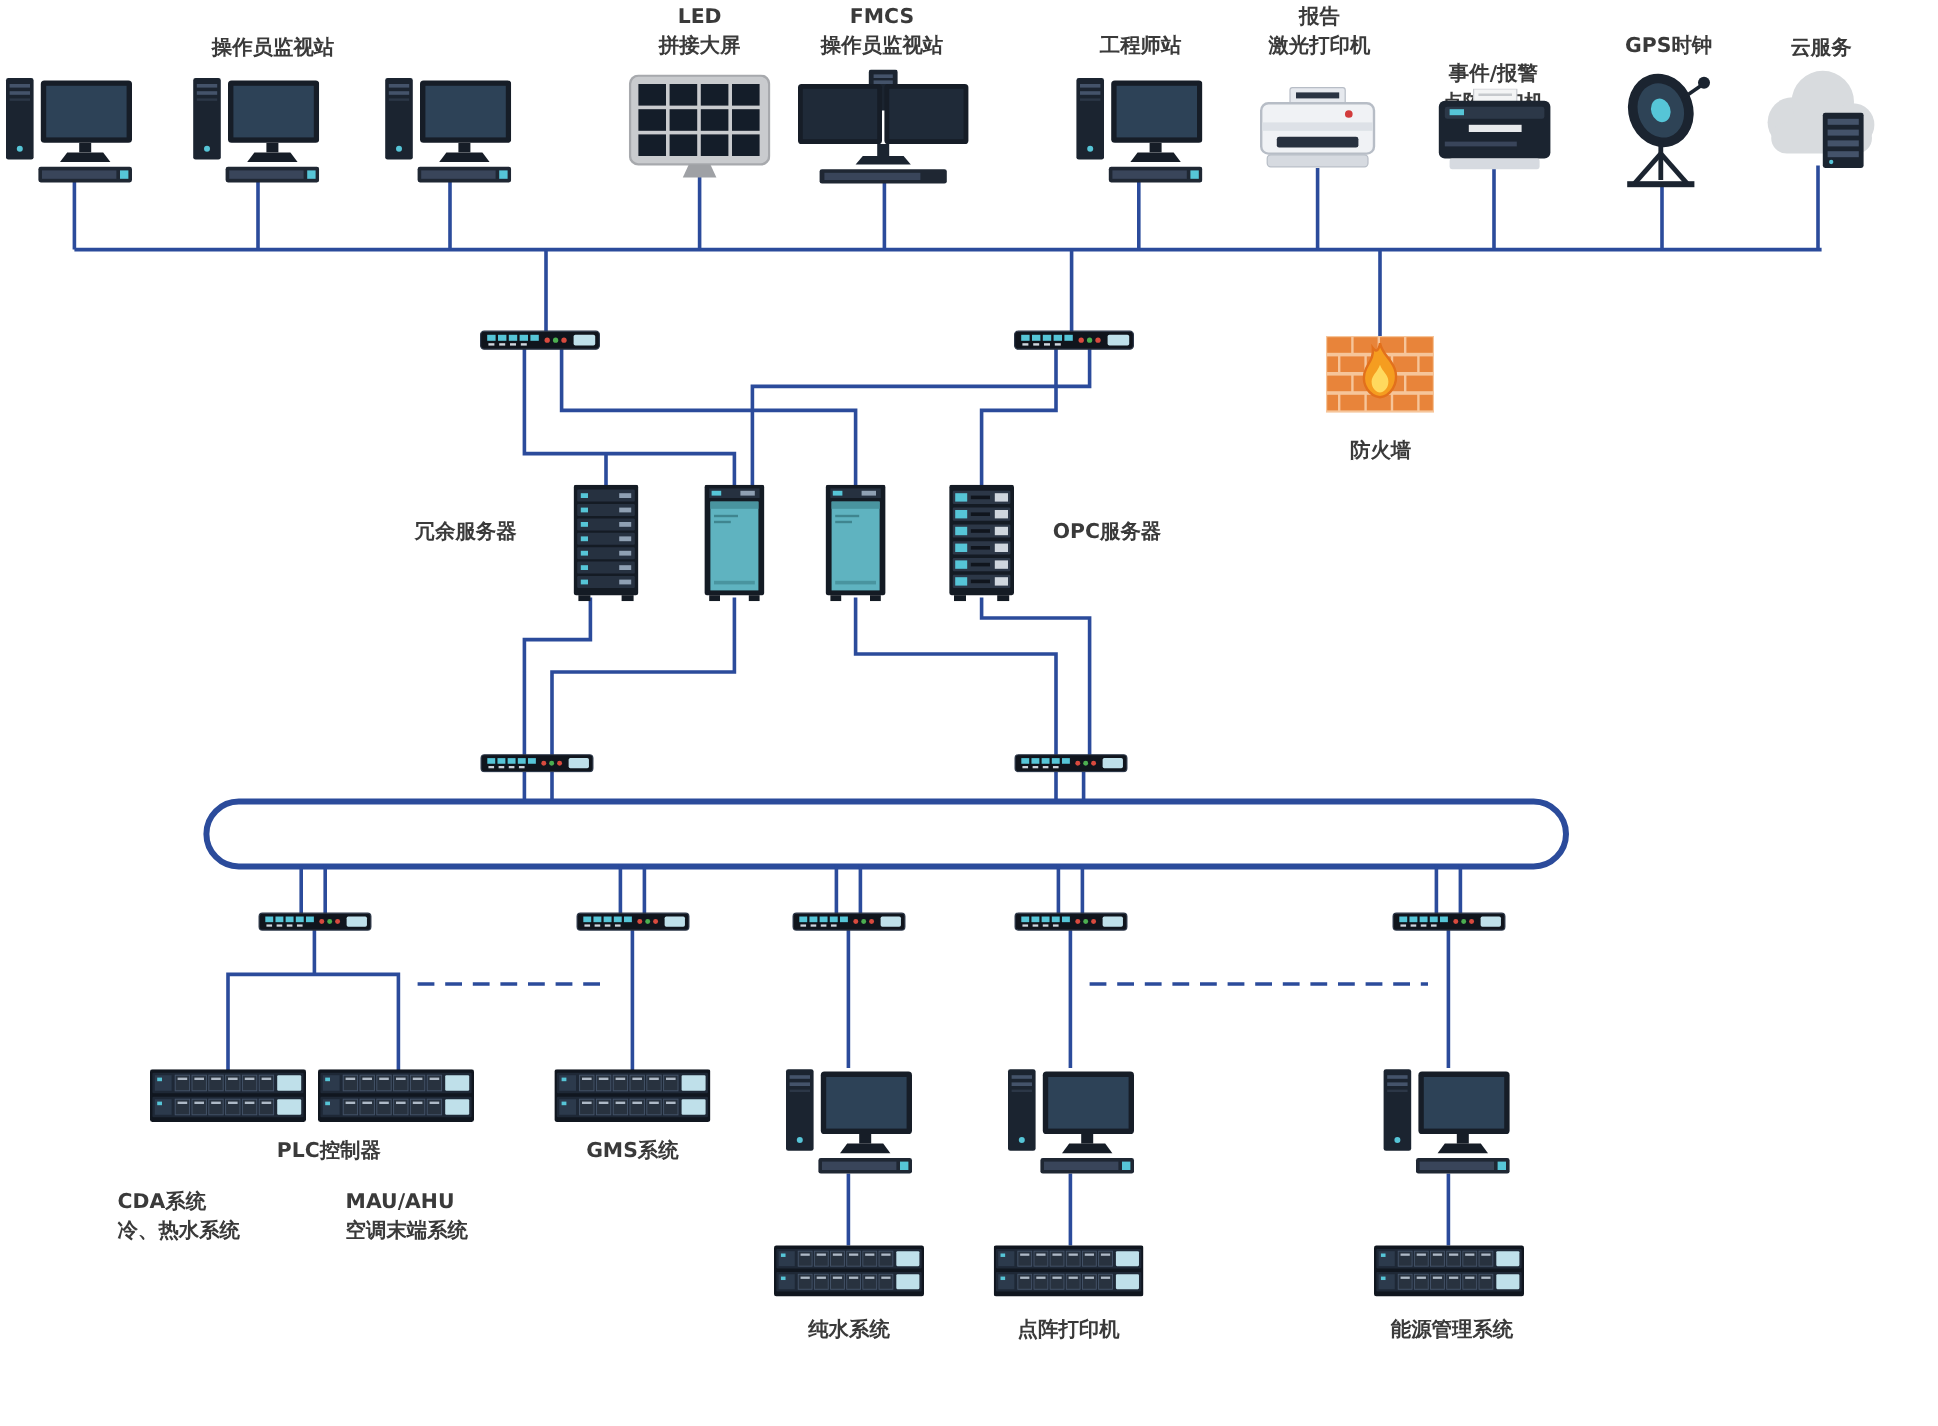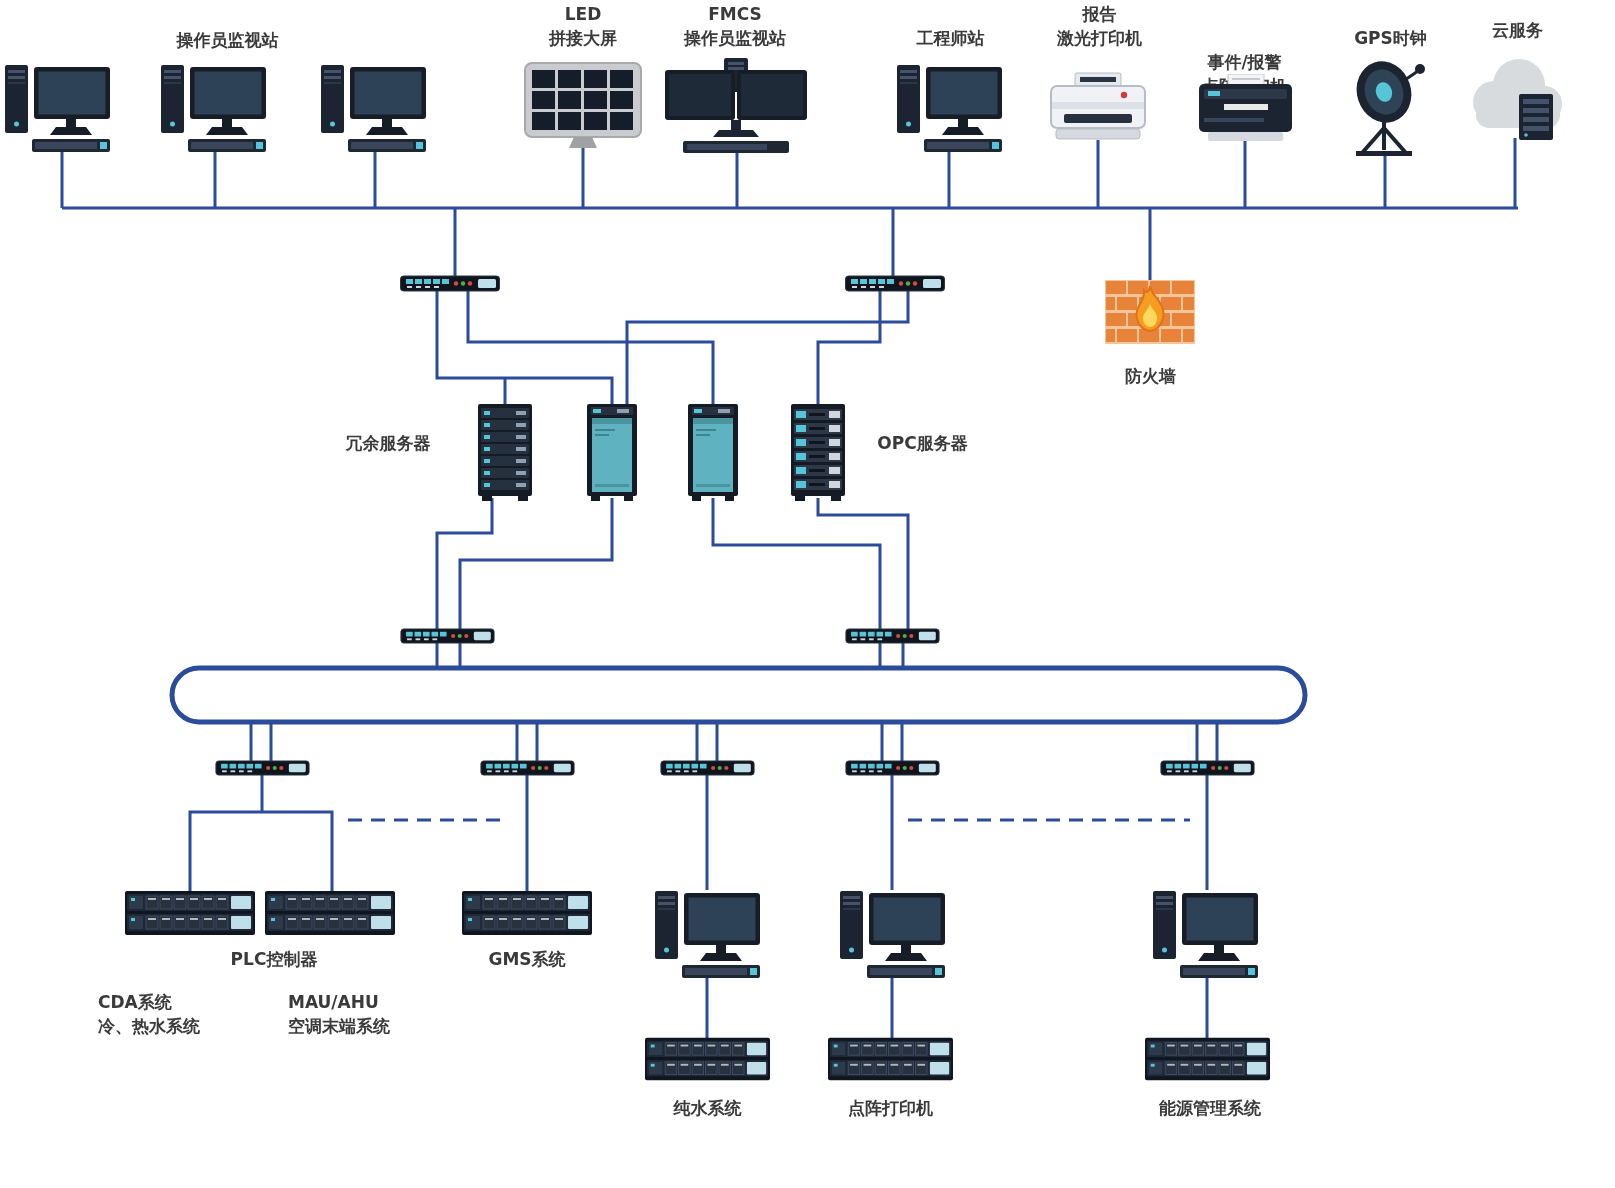--- a/index.html
+++ b/index.html
@@ -309,21 +309,21 @@
   <div class="lbl" style="left:517px;top:2px;width:132px;">LED
 拼接大屏</div>
   <div class="lbl" style="left:650px;top:2px;width:170px;">FMCS
 操作员监视站</div>
   <div class="lbl" style="left:893px;top:26px;width:115px;">工程师站</div>
   <div class="lbl" style="left:1033px;top:2px;width:133px;">报告
 激光打印机</div>
   <div class="lbl" style="left:1178px;top:2px;width:133px;margin-top:48px;">事件/报警
 点阵打印机</div>
   <div class="lbl" style="left:1338px;top:26px;width:105px;">GPS时钟</div>
-  <div class="lbl" style="left:1466px;top:18px;width:103px;">云服务</div>
+  <div class="lbl" style="left:1466px;top:28px;width:103px;">云服务</div>
 
   <div class="node" style="left:4px;top:62px;width:106px;height:92px;">
       <svg>
         <use href="#sym-ws"></use>
       </svg>
     </div>
   <div class="node" style="left:160px;top:62px;width:106px;height:92px;">
       <svg>
         <use href="#sym-ws"></use>
       </svg>

